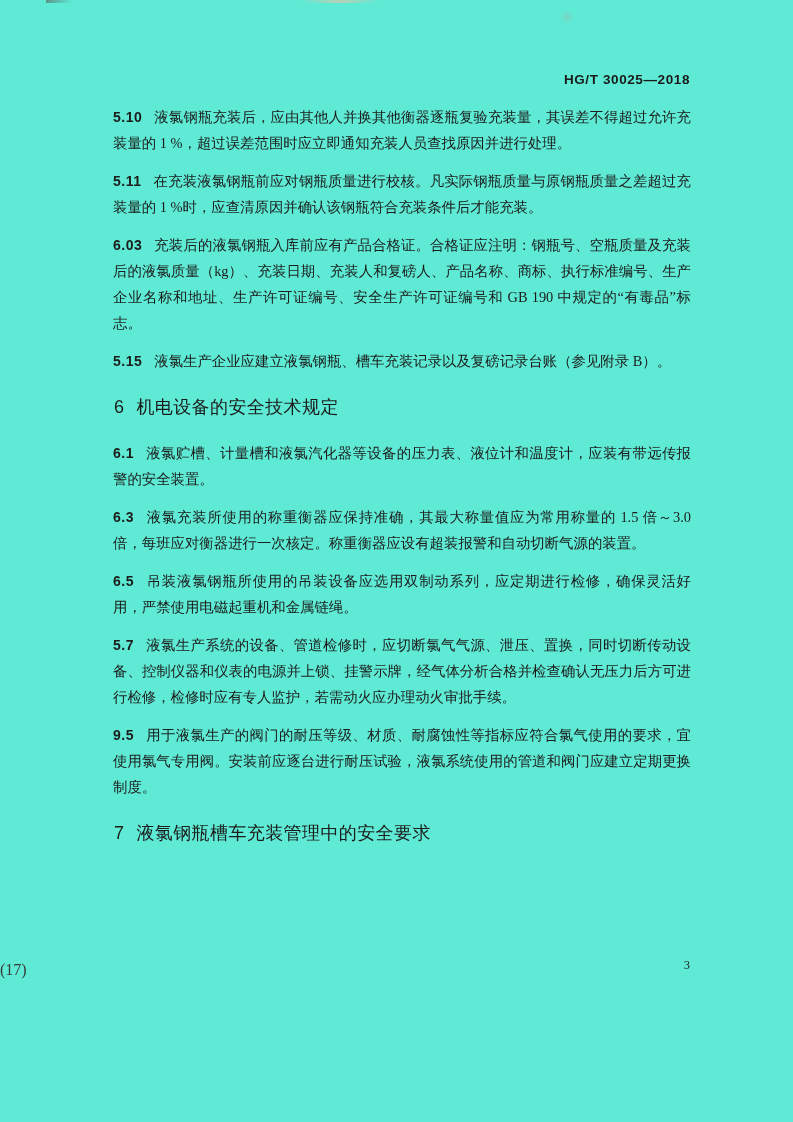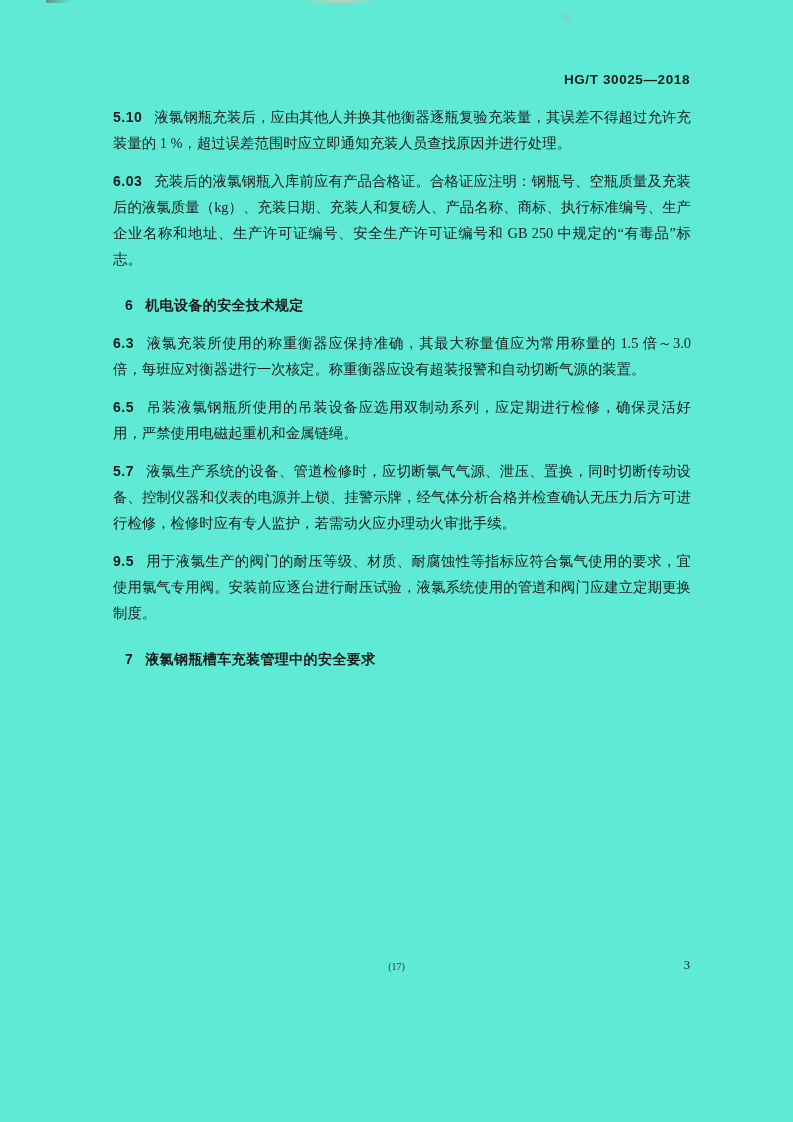--- a/index.html
+++ b/index.html
@@ -67,42 +67,42 @@
     font-weight: bold;
     font-size: 14px;
     letter-spacing: .5px;
     margin-right: 12px;
   }
   .para .txt {
     font-family: "Liberation Serif", "DejaVu Serif", serif;
   }
 
   .clause-heading {
-    margin: 12px;
+    margin: 1px;
     padding: 0;
     font-family: "Liberation Sans", "DejaVu Sans", sans-serif;
-    font-weight: bold;
-    font-size: 14px;
+    font-weight: normal;
+    font-size: 18px;
     line-height: 26px;
     letter-spacing: .4px;
   }
   .clause-heading .num { margin-right: 12px; }
 
   .gap-before-heading { margin-top: 20px; }
   .gap-after-heading  { margin-top: 20px; }
 
   
   .footer-center {
     position: absolute;
     left: 0;
     right: 0;
     top: 961px;
-    text-align: center;
+    text-align: left;
     font-family: "Liberation Serif", "DejaVu Serif", serif;
-    font-size: 10px;
+    font-size: 16px;
     color: #3a3a3a;
   }
   .footer-page {
     position: absolute;
     right: 103px;
     top: 958px;
     font-family: "Liberation Serif", "DejaVu Serif", serif;
     font-size: 12.5px;
     color: #1c1c1c;
   }
@@ -117,32 +117,41 @@
   <div class="scan-artifact a3"></div>
 
   <div class="running-header">HG/T 30025—2018</div>
 
   <div class="content">
 
     <p class="para">
       <span class="num">5.10</span><span class="txt">液氯钢瓶充装后，应由其他人并换其他衡器逐瓶复验充装量，其误差不得超过允许充装量的 1 %，超过误差范围时应立即通知充装人员查找原因并进行处理。</span>
     </p>
 
+    <p class="para">
+      <span class="num">5.11</span><span class="txt">在充装液氯钢瓶前应对钢瓶质量进行校核。凡实际钢瓶质量与原钢瓶质量之差超过充装量的 1 %时，应查清原因并确认该钢瓶符合充装条件后才能充装。</span>
+    </p>
 
 
     <p class="para">
-      <span class="num">6.03</span><span class="txt">充装后的液氯钢瓶入库前应有产品合格证。合格证应注明：钢瓶号、空瓶质量及充装后的液氯质量（kg）、充装日期、充装人和复磅人、产品名称、商标、执行标准编号、生产企业名称和地址、生产许可证编号、安全生产许可证编号和 GB 250 中规定的“有毒品”标志。</span>
+      <span class="num">6.03</span><span class="txt">充装后的液氯钢瓶入库前应有产品合格证。合格证应注明：钢瓶号、空瓶质量及充装后的液氯质量（kg）、充装日期、充装人和复磅人、产品名称、商标、执行标准编号、生产企业名称和地址、生产许可证编号、安全生产许可证编号和 GB 190 中规定的“有毒品”标志。</span>
     </p>
 
 
+    <p class="para">
+      <span class="num">5.15</span><span class="txt">液氯生产企业应建立液氯钢瓶、槽车充装记录以及复磅记录台账（参见附录 B）。</span>
+    </p>
 
     <p class="clause-heading gap-before-heading">
       <span class="num">6</span><span>机电设备的安全技术规定</span>
     </p>
 
+    <p class="para gap-after-heading">
+      <span class="num">6.1</span><span class="txt">液氯贮槽、计量槽和液氯汽化器等设备的压力表、液位计和温度计，应装有带远传报警的安全装置。</span>
+    </p>
 
 
     <p class="para">
       <span class="num">6.3</span><span class="txt">液氯充装所使用的称重衡器应保持准确，其最大称量值应为常用称量的 1.5 倍～3.0 倍，每班应对衡器进行一次核定。称重衡器应设有超装报警和自动切断气源的装置。</span>
     </p>
 
 
     <p class="para">
       <span class="num">6.5</span><span class="txt">吊装液氯钢瓶所使用的吊装设备应选用双制动系列，应定期进行检修，确保灵活好用，严禁使用电磁起重机和金属链绳。</span>
     </p>

